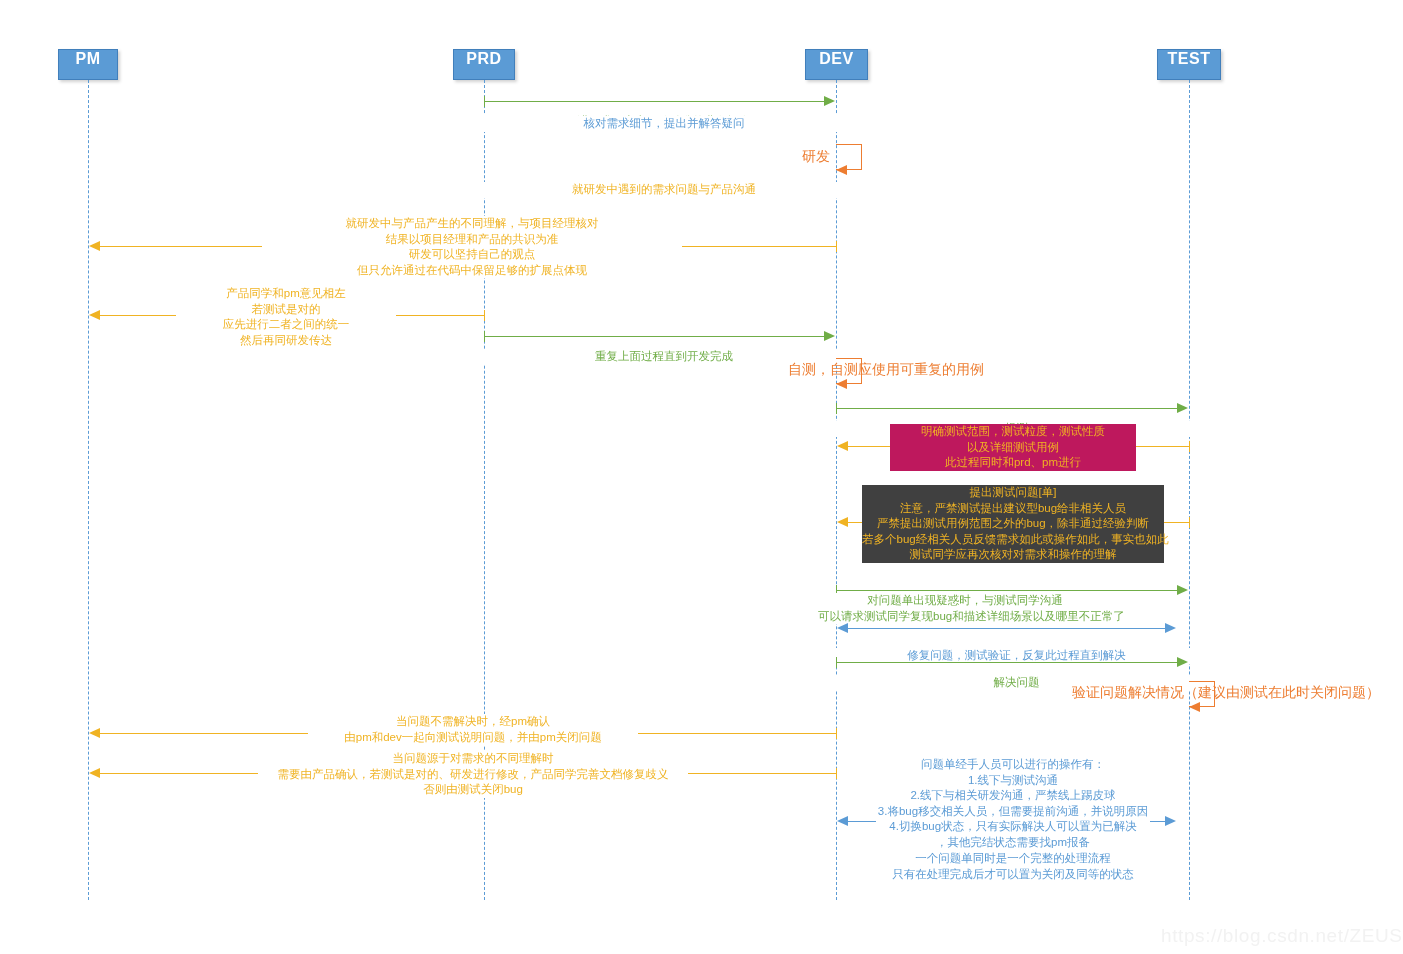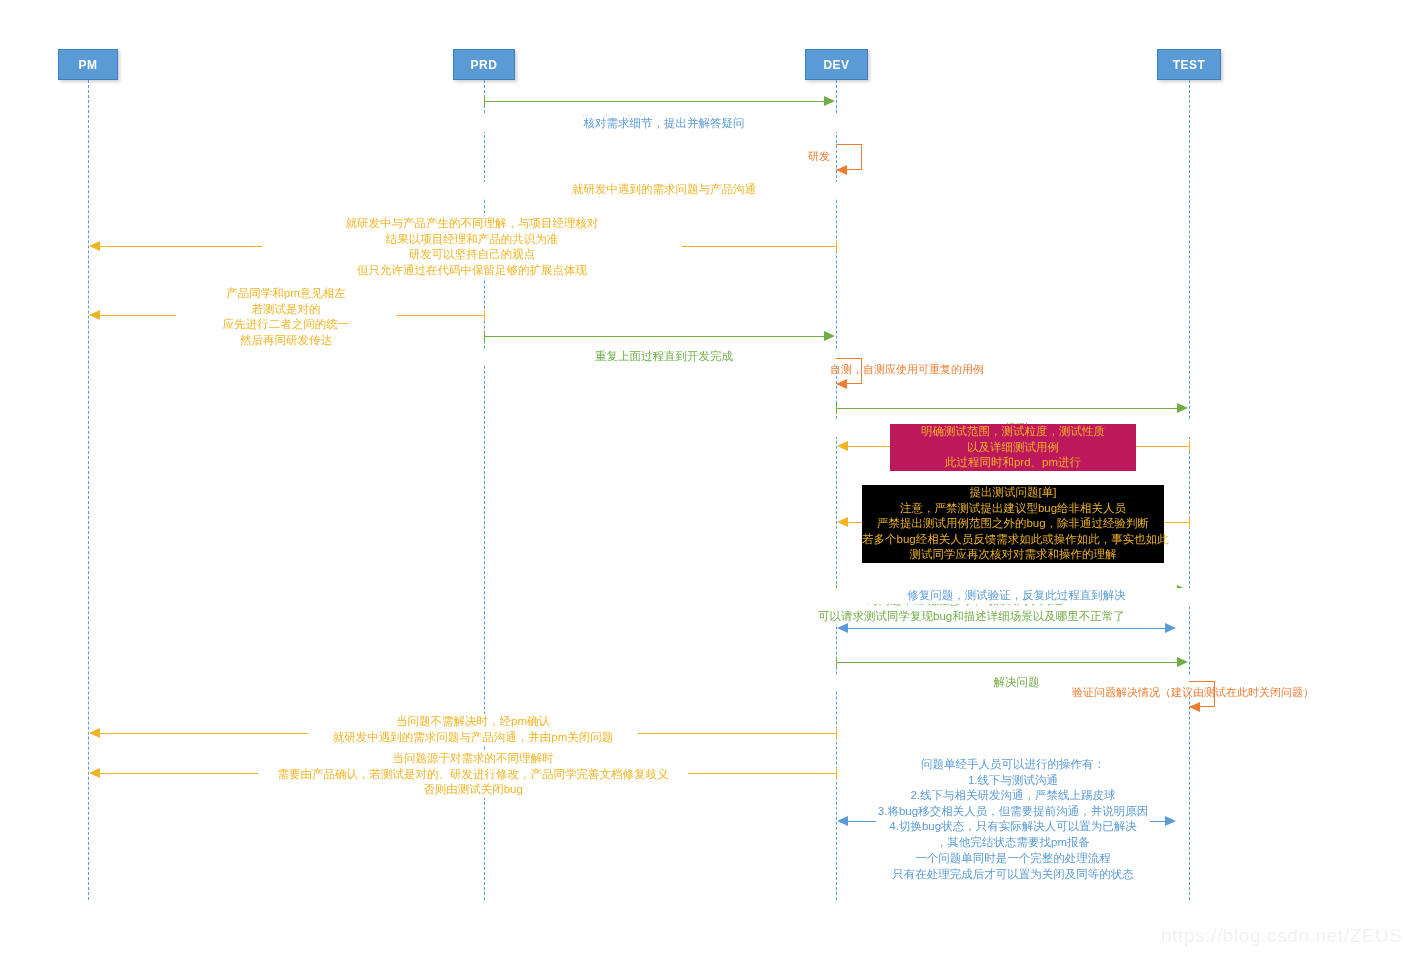--- a/index.html
+++ b/index.html
@@ -19,25 +19,25 @@
   }
 
   
   .participant {
     position: absolute;
     height: 31px;
     background: #5b9bd5;
     border: 1px solid #417fbb;
     box-shadow: 2px 2px 3px rgba(0,0,0,0.18);
     color: #ffffff;
-    font-size: 12px;
+    font-size: 16px;
     font-weight: bold;
     letter-spacing: 0.5px;
     display: flex;
-    align-items: center;
+    align-items: flex-start;
     justify-content: center;
     box-sizing: border-box;
   }
 
   
   .lifeline {
     position: absolute;
     width: 0;
     border-left: 1.4px dashed #5b9bd5;
     top: 80px;
@@ -110,21 +110,21 @@
 
   
   .selfcall {
     position: absolute;
     border: 1.6px solid #ed7d31;
     border-left: none;
     box-sizing: border-box;
   }
   .selfcall-label {
     position: absolute;
-    font-size: 11px;
+    font-size: 14px;
     line-height: 15.5px;
     color: #ed7d31;
     white-space: pre;
     text-align: right;
     font-family: Liberation Serif, serif;
   }
 
   
   .watermark {
     position: absolute;
@@ -231,61 +231,61 @@
     <div class="arrowhead left ah-yellow" style="left:837px; top:440.5px;"></div>
     <div class="label c-yellow" style="left:890px; top:424px; width:246px; background:#be185d;">明确测试范围，测试粒度，测试性质
 以及详细测试用例
 此过程同时和prd、pm进行</div>
   </div>
 
   <div class="msg">
     <div class="msg-line ln-yellow" style="left:848px; top:522px; width:341px;"></div>
     <div class="tailtick tk-yellow" style="left:1189px; top:517px;"></div>
     <div class="arrowhead left ah-yellow" style="left:837px; top:516.5px;"></div>
-    <div class="label c-yellow" style="left:862px; top:485px; width:302px; background:#000000;">提出测试问题[单]
+    <div class="label c-yellow" style="left:862px; top:485px; width:302px; background:#404040;">提出测试问题[单]
 注意，严禁测试提出建议型bug给非相关人员
 严禁提出测试用例范围之外的bug，除非通过经验判断
 若多个bug经相关人员反馈需求如此或操作如此，事实也如此
 测试同学应再次核对对需求和操作的理解</div>
   </div>
 
   <div class="msg">
     <div class="msg-line ln-green" style="left:836px; top:590px; width:341px;"></div>
     <div class="tailtick tk-green" style="left:836px; top:585px;"></div>
     <div class="arrowhead right ah-green" style="left:1177px; top:584.5px;"></div>
     <div class="label c-green" style="left:818px; top:572px; width:294px; background:#ffffff;">对问题单出现疑惑时，与测试同学沟通
 可以请求测试同学复现bug和描述详细场景以及哪里不正常了</div>
   </div>
 
   <div class="msg">
     <div class="msg-line ln-blue" style="left:848px; top:628px; width:317px;"></div>
     <div class="arrowhead left ah-blue" style="left:837px; top:622.5px;"></div>
     <div class="arrowhead right ah-blue" style="left:1165px; top:622.5px;"></div>
-    <div class="label boxed c-blue" style="left:836px; top:588px; width:353px;">修复问题，测试验证，反复此过程直到解决</div>
+    <div class="label boxed c-blue" style="left:836px; top:648px; width:353px;">修复问题，测试验证，反复此过程直到解决</div>
   </div>
 
   <div class="msg">
     <div class="msg-line ln-green" style="left:836px; top:662px; width:341px;"></div>
     <div class="tailtick tk-green" style="left:836px; top:657px;"></div>
     <div class="arrowhead right ah-green" style="left:1177px; top:656.5px;"></div>
     <div class="label boxed c-green" style="left:836px; top:654px; width:353px;">解决问题</div>
   </div>
 
   <div class="msg">
     <div class="selfcall" style="left:1189px; top:681px; width:26px; height:26px;"></div>
     <div class="arrowhead left ah-orange" style="left:1189px; top:701.5px;"></div>
     <div class="selfcall-label c-orange" style="left:1072px; top:685px; width:240px; text-align:right;">验证问题解决情况（建议由测试在此时关闭问题）</div>
   </div>
 
   <div class="msg">
     <div class="msg-line ln-yellow" style="left:100px; top:733px; width:736px;"></div>
     <div class="tailtick tk-yellow" style="left:836px; top:728px;"></div>
     <div class="arrowhead left ah-yellow" style="left:89px; top:727.5px;"></div>
     <div class="label c-yellow" style="left:308px; top:714px; width:330px; background:#ffffff;">当问题不需解决时，经pm确认
-就研发中遇到的需求问题与产品沟通，并由pm关闭问题</div>
+由pm和dev一起向测试说明问题，并由pm关闭问题</div>
   </div>
 
   <div class="msg">
     <div class="msg-line ln-yellow" style="left:100px; top:773px; width:736px;"></div>
     <div class="tailtick tk-yellow" style="left:836px; top:768px;"></div>
     <div class="arrowhead left ah-yellow" style="left:89px; top:767.5px;"></div>
     <div class="label c-yellow" style="left:258px; top:751px; width:430px; background:#ffffff;">当问题源于对需求的不同理解时
 需要由产品确认，若测试是对的、研发进行修改，产品同学完善文档修复歧义
 否则由测试关闭bug</div>
   </div>

